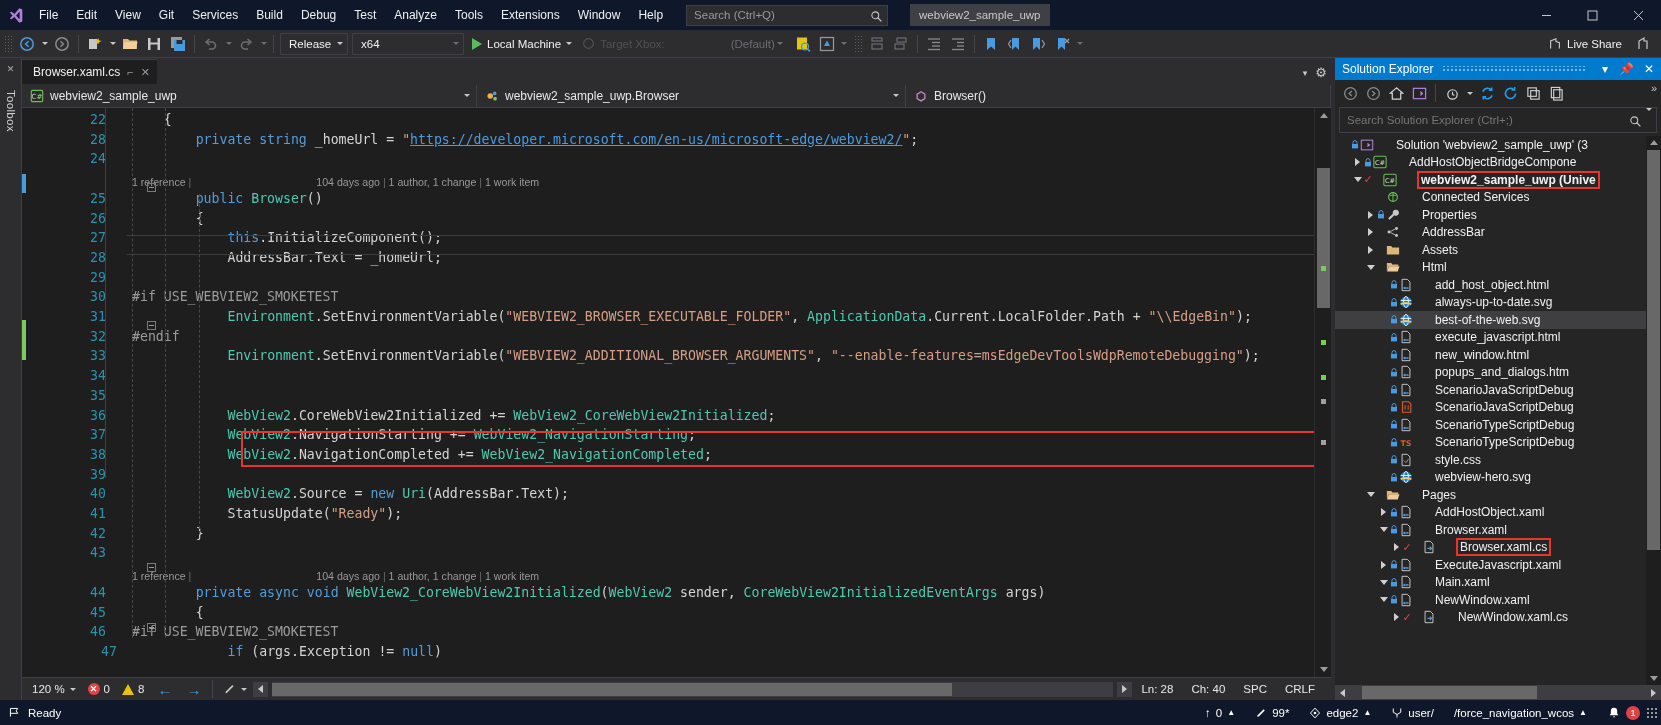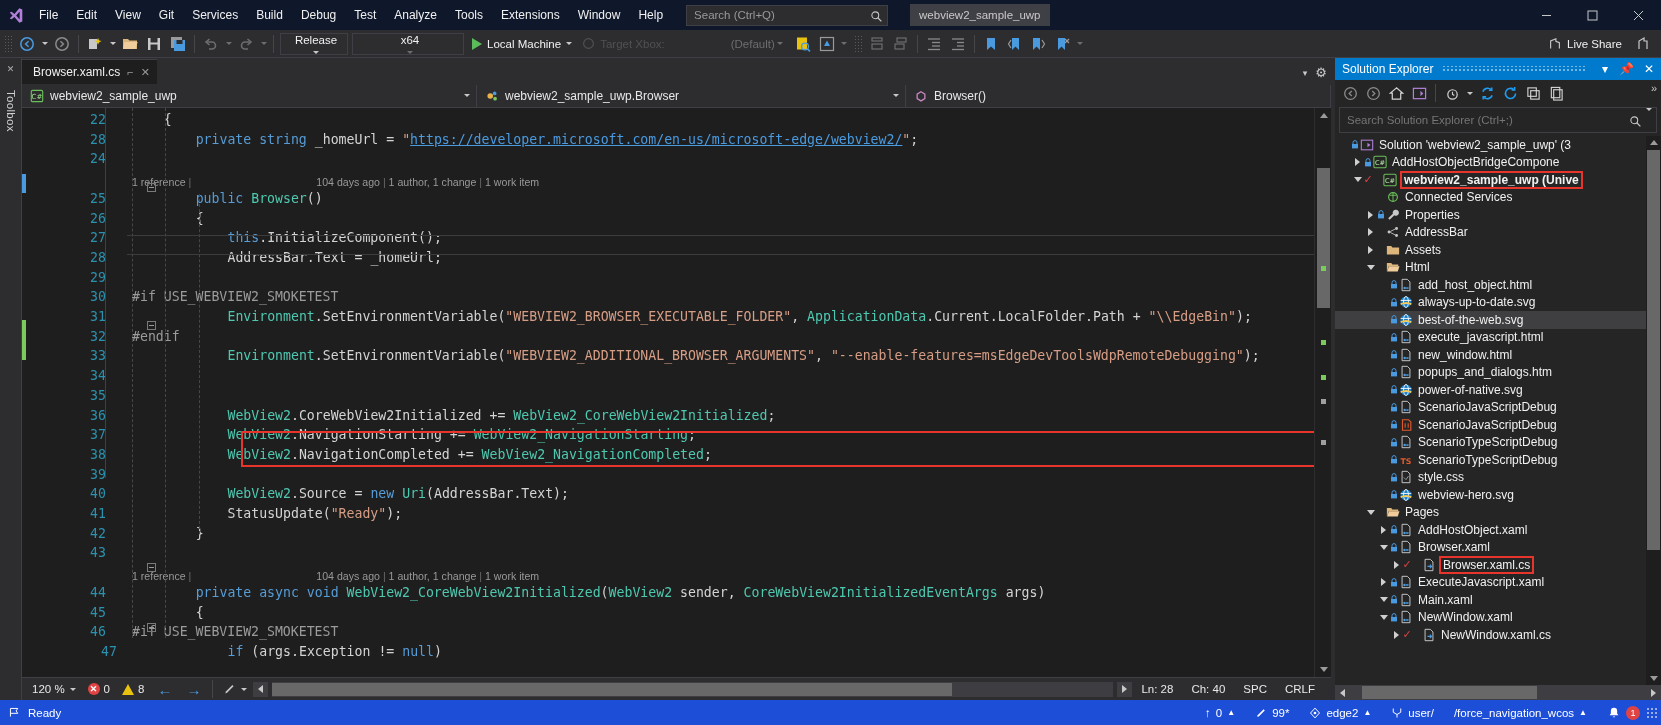--- a/index.html
+++ b/index.html
@@ -52,21 +52,21 @@
     background-size: 3px 3px; }
   .tb-btn { width: 24px; height: 24px; display: flex; align-items: center; justify-content: center; }
   .tb-btn svg { width: 16px; height: 16px; }
   .tb-sep { width: 1px; height: 18px; background: #46464a; margin: 0 4px; }
   .tb-caret { width: 11px; height: 24px; display: flex; align-items: center; justify-content: center; }
   .caret-dn { width: 0; height: 0; border-left: 3px solid transparent; border-right: 3px solid transparent; border-top: 3.5px solid #c8c8c8; }
   .caret-dn.dim { border-top-color: #6d6d70; }
   .combo {
     height: 22px; border: 1px solid #3f3f46; background: #2d2d30;
     display: flex; align-items: center; justify-content: space-between;
-    padding: 0 4px 0 8px; font-size: 11.5px; color: #f1f1f1; margin: 0 2px; flex-direction: column;
+    padding: 0 4px 0 8px; font-size: 11.5px; color: #f1f1f1; margin: 0 2px;
   }
   .combo.w1 { width: 68px; }
   .combo.w2 { width: 112px; }
   .run-btn { display: flex; align-items: center; height: 24px; padding: 0 4px 0 6px; gap: 5px; font-size: 11.5px; }
   .play-tri { width: 0; height: 0; border-top: 6px solid transparent; border-bottom: 6px solid transparent; border-left: 10px solid #5bbb5b; }
   .dim-txt { color: #6d6d70; font-size: 11.5px; }
   .tb-right { position: absolute; right: 6px; top: 0; height: 28px; display: flex; align-items: center; gap: 3px; }
   .live-share { display: flex; align-items: center; gap: 5px; font-size: 11.5px; padding: 0 6px; height: 24px; }
 
   
@@ -185,28 +185,28 @@
   .sol-search input { flex: 1; background: transparent; border: none; outline: none; color: #9a9a9a; font-size: 11.5px; font-family: "Liberation Sans", sans-serif; }
   .sol-tree { flex: 1; overflow: hidden; position: relative; font-size: 12px; }
   .trow { height: 17.5px; display: flex; align-items: center; white-space: nowrap; position: relative; }
   .trow.sel { background: #3f3f41; }
   .twist { width: 11px; height: 17px; display: flex; align-items: center; justify-content: center; flex: 0 0 11px; }
   .tw-right { width:0;height:0;border-top:4px solid transparent;border-bottom:4px solid transparent;border-left:5px solid #cfcfcf; }
   .tw-down { width:0;height:0;border-left:4px solid transparent;border-right:4px solid transparent;border-top:5px solid #cfcfcf; }
   .tlock { width: 9px; flex: 0 0 9px; display: flex; align-items: center; justify-content: center; }
   .ticon { width: 16px; height: 15px; flex: 0 0 16px; display: flex; align-items: center; justify-content: center; margin-right: 4px; }
   .ticon svg { width: 14px; height: 14px; }
-  .tlabel { color: #f1f1f1; overflow: hidden; }
+  .tlabel { color: #f1f1f1; overflow: hidden; margin-left: 17px; }
   .tcheck { color: #e04343; font-size: 11px; width: 10px; flex: 0 0 10px; text-align: center; }
   .sol-hscroll { height: 15px; background: #3e3e42; display: flex; align-items: center; flex: 0 0 15px; position: relative; }
   .sol-vscroll { position: absolute; right: 0; top: 0; bottom: 0; width: 15px; background: #1e1e1e; }
 
   
   .statusbar {
-    height: 25px; background: #1d4ed8; display: flex; align-items: center;
+    height: 25px; background: #0f172a; display: flex; align-items: center;
     flex: 0 0 25px; font-size: 11.5px; color: #fff; padding: 0 0 0 8px; position: relative;
   }
   .st-left { display: flex; align-items: center; gap: 7px; }
   .st-right { position: absolute; right: 0; top: 0; height: 25px; display: flex; align-items: center; gap: 0; }
   .st-item { display: flex; align-items: center; gap: 5px; padding: 0 10px; height: 25px; }
   .badge-dot { width: 14px; height: 14px; border-radius: 50%; background: #e04343; color: #fff;
     font-size: 9px; display: flex; align-items: center; justify-content: center; }
   .grip-res { width: 12px; height: 12px; margin-right: 3px;
     background-image: radial-gradient(rgba(255,255,255,.55) 1px, transparent 1px);
     background-size: 4px 4px; }
@@ -1000,38 +1000,20 @@
             <div class="trow" style="padding-left:43px">
               <span class="twist"></span>
               <span class="tlock">
                 <svg width="8" height="9" viewBox="0 0 8 9">
                   <path d="M2 4V2.6a2 2 0 0 1 4 0V4" fill="none" stroke="#4a9ae0" stroke-width="1"></path>
                   <rect x="1" y="4" width="6" height="4.4" fill="#4a9ae0"></rect>
                 </svg>
               </span>
               <span class="ticon">
                 <svg viewBox="0 0 16 16">
-                  <circle cx="8" cy="8" r="6.3" fill="#1b7cc4"></circle>
-                  <ellipse cx="8" cy="8" rx="2.8" ry="6.3" fill="none" stroke="#eaf4fb" stroke-width="1.1"></ellipse>
-                  <path d="M1.9 6.2h12.2M1.9 9.8h12.2" stroke="#eaf4fb" stroke-width="1.1"></path>
-                  <path d="M2 10.8c3-2.6 9-2.6 12 0" fill="none" stroke="#f5c542" stroke-width="1.6"></path>
-                </svg>
-              </span>
-              <span class="tlabel" style="">power-of-native.svg</span>
-            </div>
-            <div class="trow" style="padding-left:43px">
-              <span class="twist"></span>
-              <span class="tlock">
-                <svg width="8" height="9" viewBox="0 0 8 9">
-                  <path d="M2 4V2.6a2 2 0 0 1 4 0V4" fill="none" stroke="#4a9ae0" stroke-width="1"></path>
-                  <rect x="1" y="4" width="6" height="4.4" fill="#4a9ae0"></rect>
-                </svg>
-              </span>
-              <span class="ticon">
-                <svg viewBox="0 0 16 16">
                   <path d="M3.5 1.5h6l3 3v10h-9v-13z" fill="none" stroke="#c8c8c8" stroke-width="1.1"></path>
                   <circle cx="6.5" cy="11.5" r="1.4" fill="#4a9ae0"></circle>
                   <path d="M8.3 10.6h2.6v1.8H8.3z" fill="#4a9ae0"></path>
                 </svg>
               </span>
               <span class="tlabel" style="">ScenarioJavaScriptDebug</span>
             </div>
             <div class="trow" style="padding-left:43px">
               <span class="twist"></span>
               <span class="tlock">

